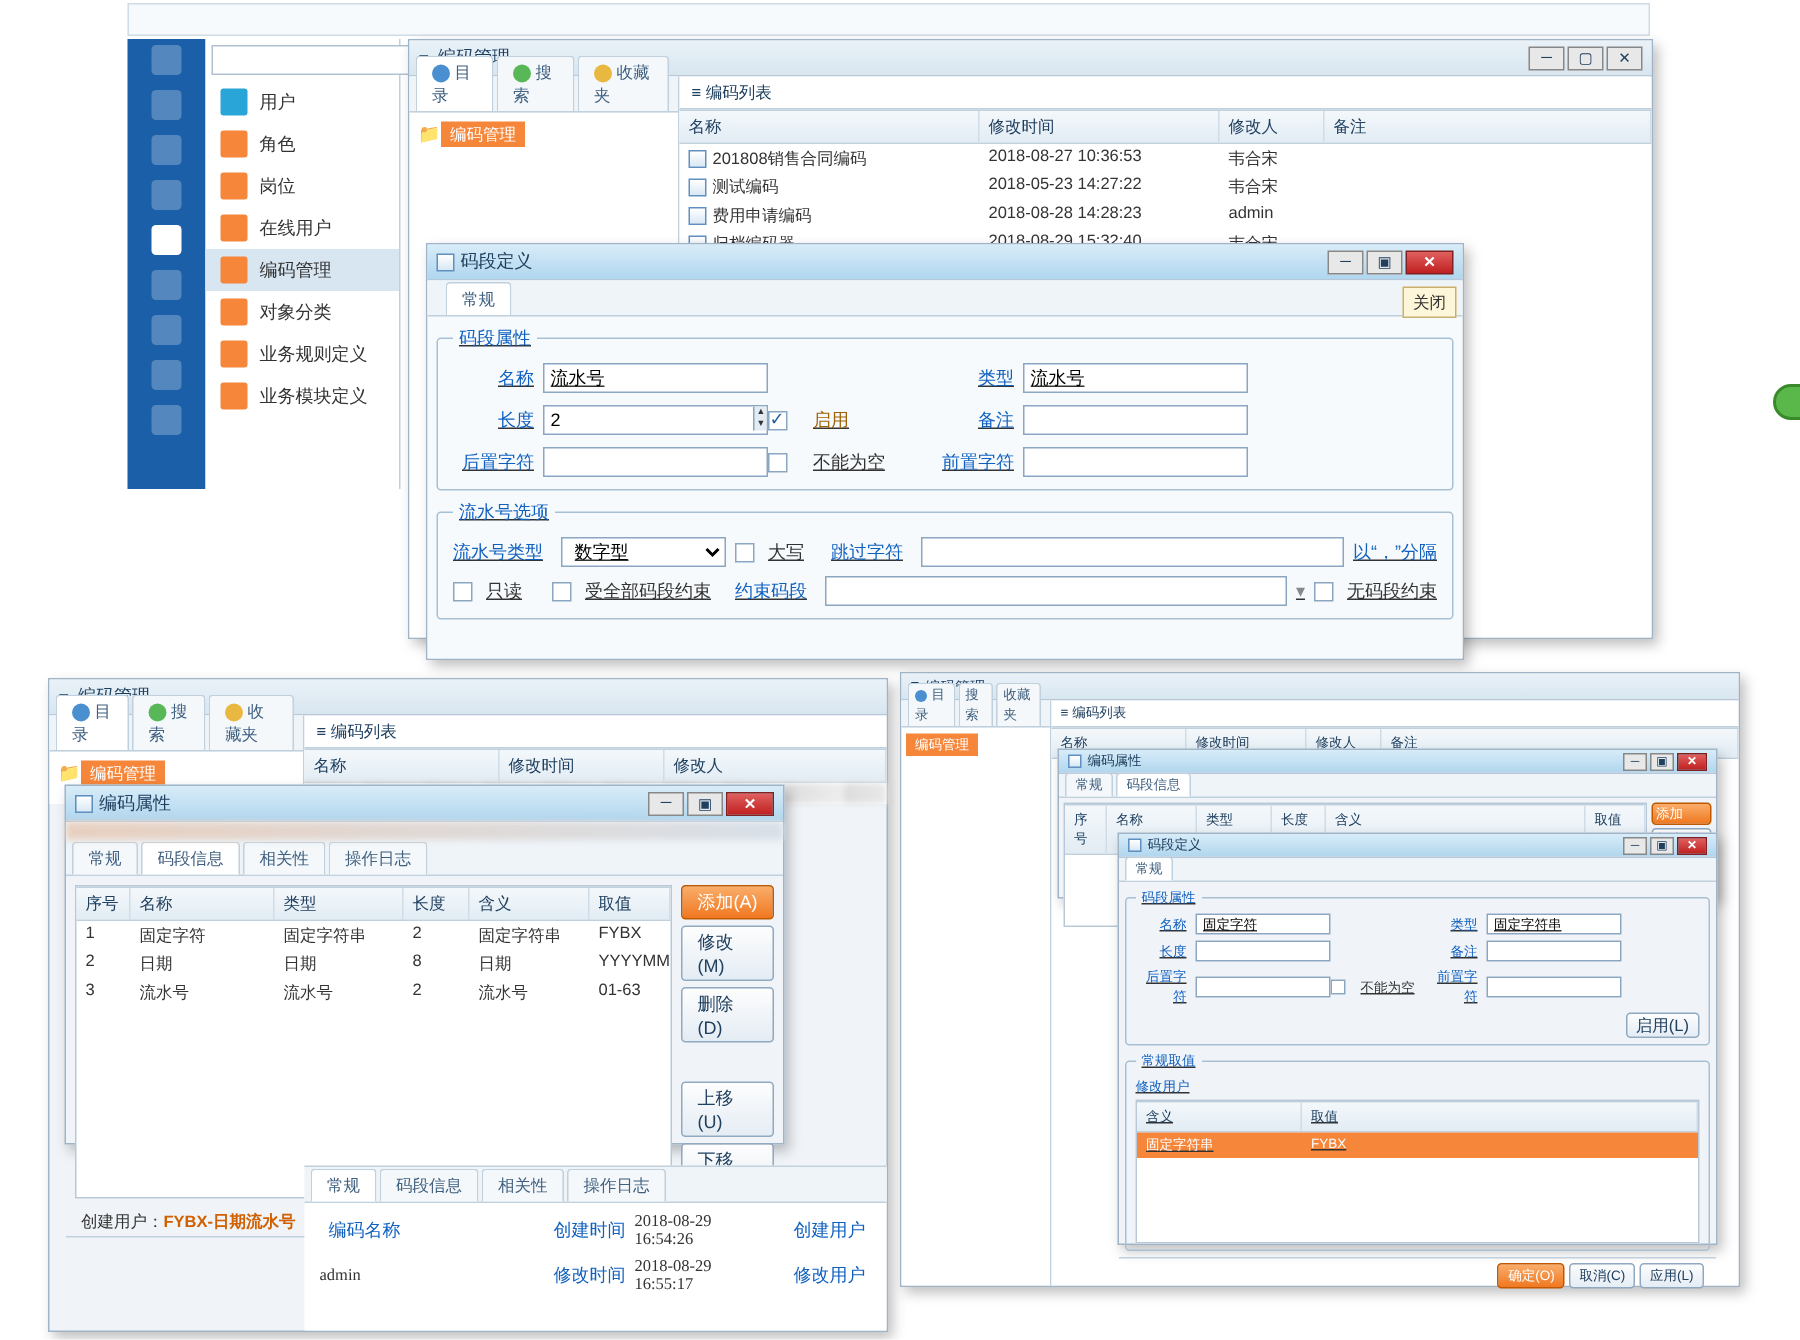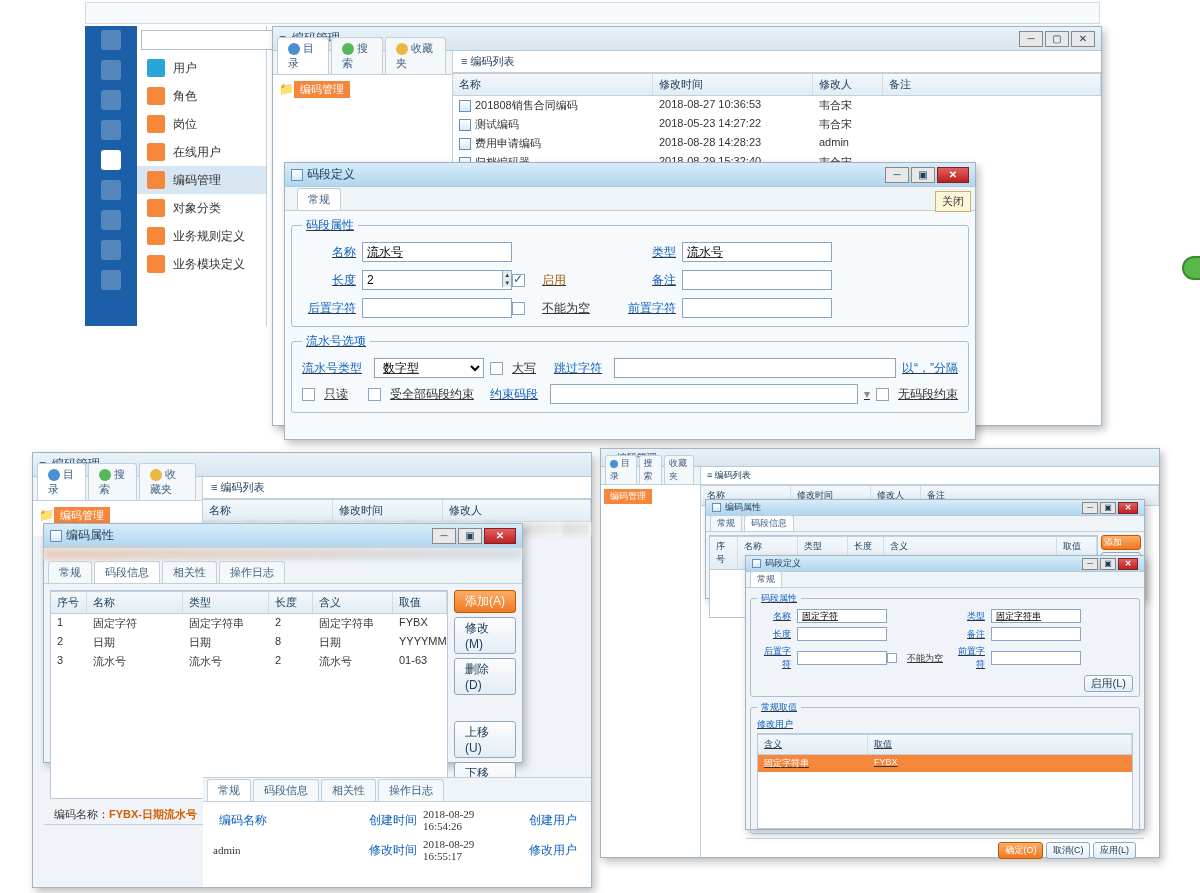--- a/index.html
+++ b/index.html
@@ -302,21 +302,21 @@
       </div>
       <div style="width:62px;display:flex;flex-direction:column;gap:4px;">
         <div class="btn hl">添加(A)</div>
         <div class="btn">修改(M)</div>
         <div class="btn">删除(D)</div>
         <div style="height:18px"></div>
         <div class="btn">上移(U)</div>
         <div class="btn">下移(W)</div>
       </div>
     </div>
-    <div style="padding:2px 10px;font-size:11px;"><span>编码名称：</span><b style="color:#d06000">FYBX-日期流水号</b></div>
+    <div style="padding:2px 10px;font-size:11px;"><span>创建用户：</span><b style="color:#d06000">FYBX-日期流水号</b></div>
     <div style="text-align:right;padding:4px 10px;border-top:1px solid #c0d0dc;">
       <span class="btn">确定(O)</span>
       <span class="btn">取消(C)</span>
       <span class="btn">应用(L)</span>
     </div>
   </div>
 
   <div style="position:absolute;left:170px;bottom:0;right:0;height:110px;background:#fff;border-top:1px solid #c0d0dc;">
     <div class="toolbar-tabs">
       <div class="ttab active">常规</div>

